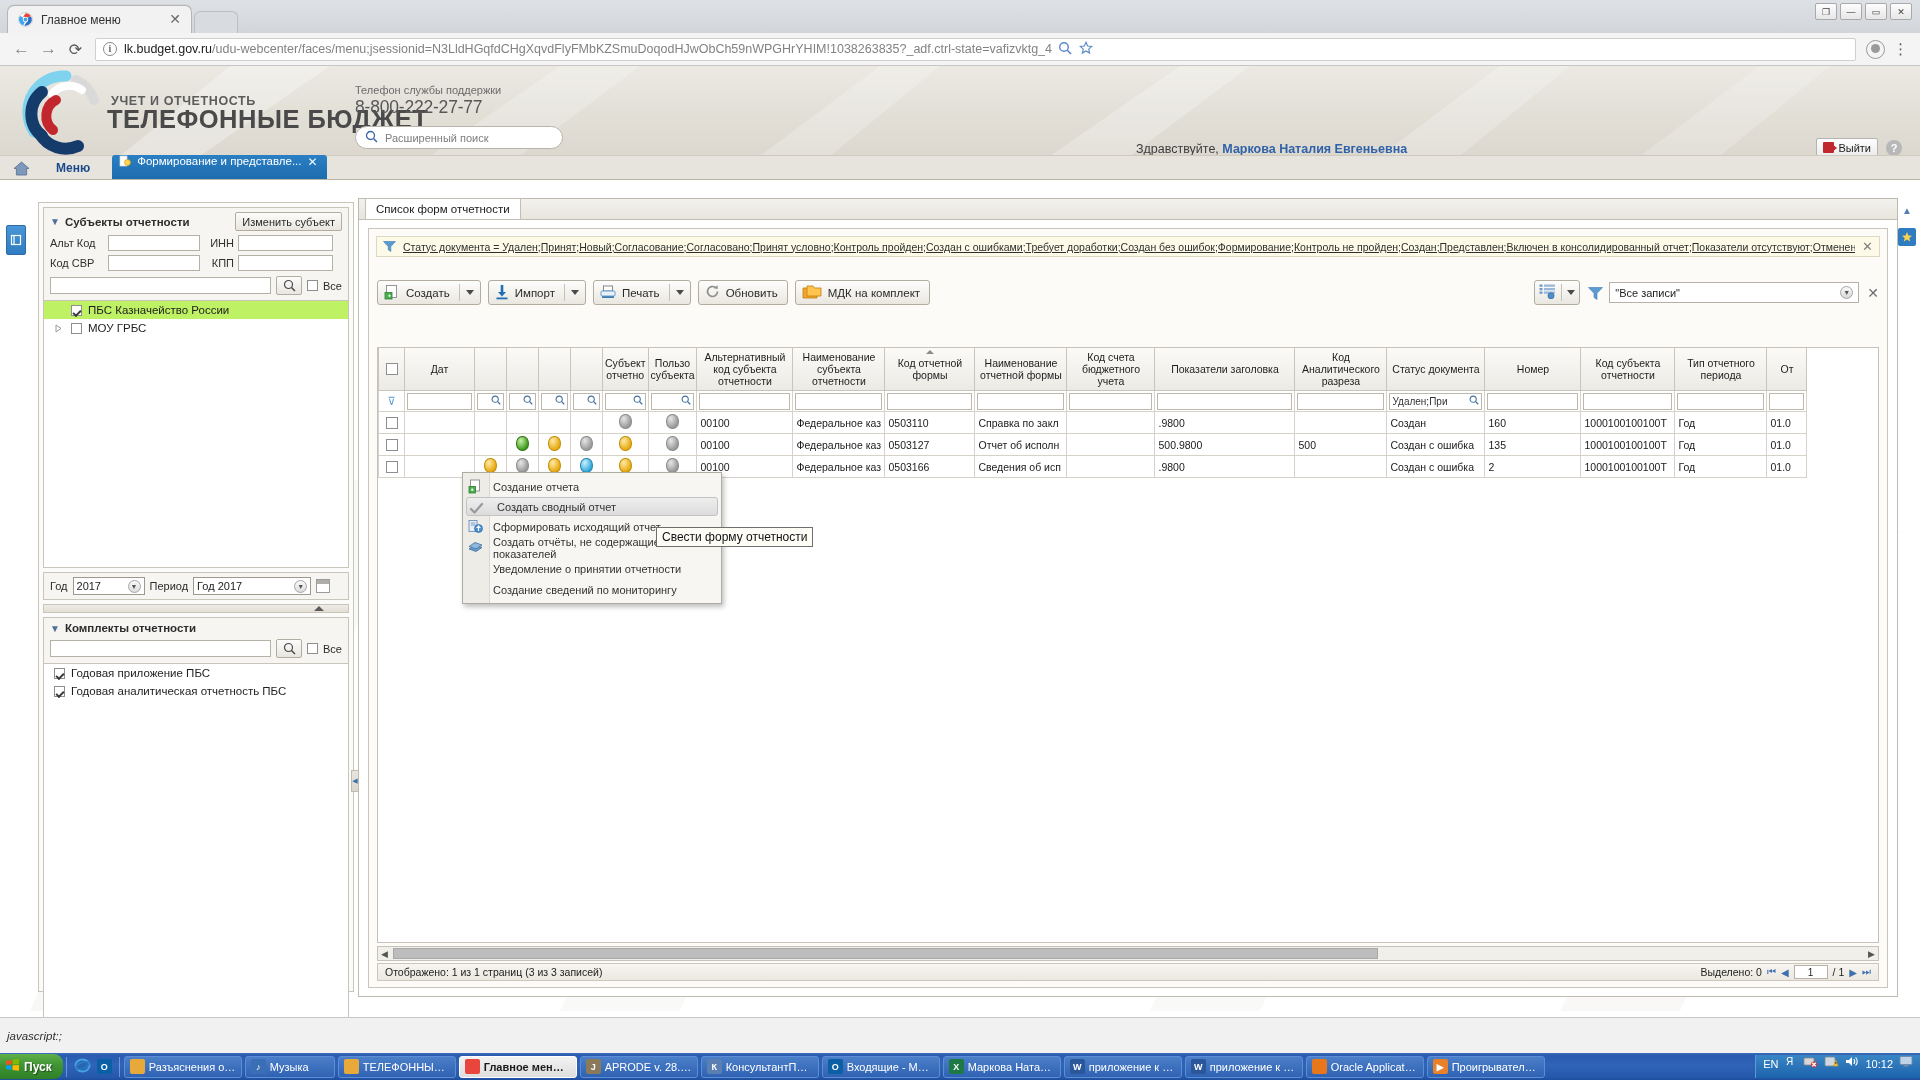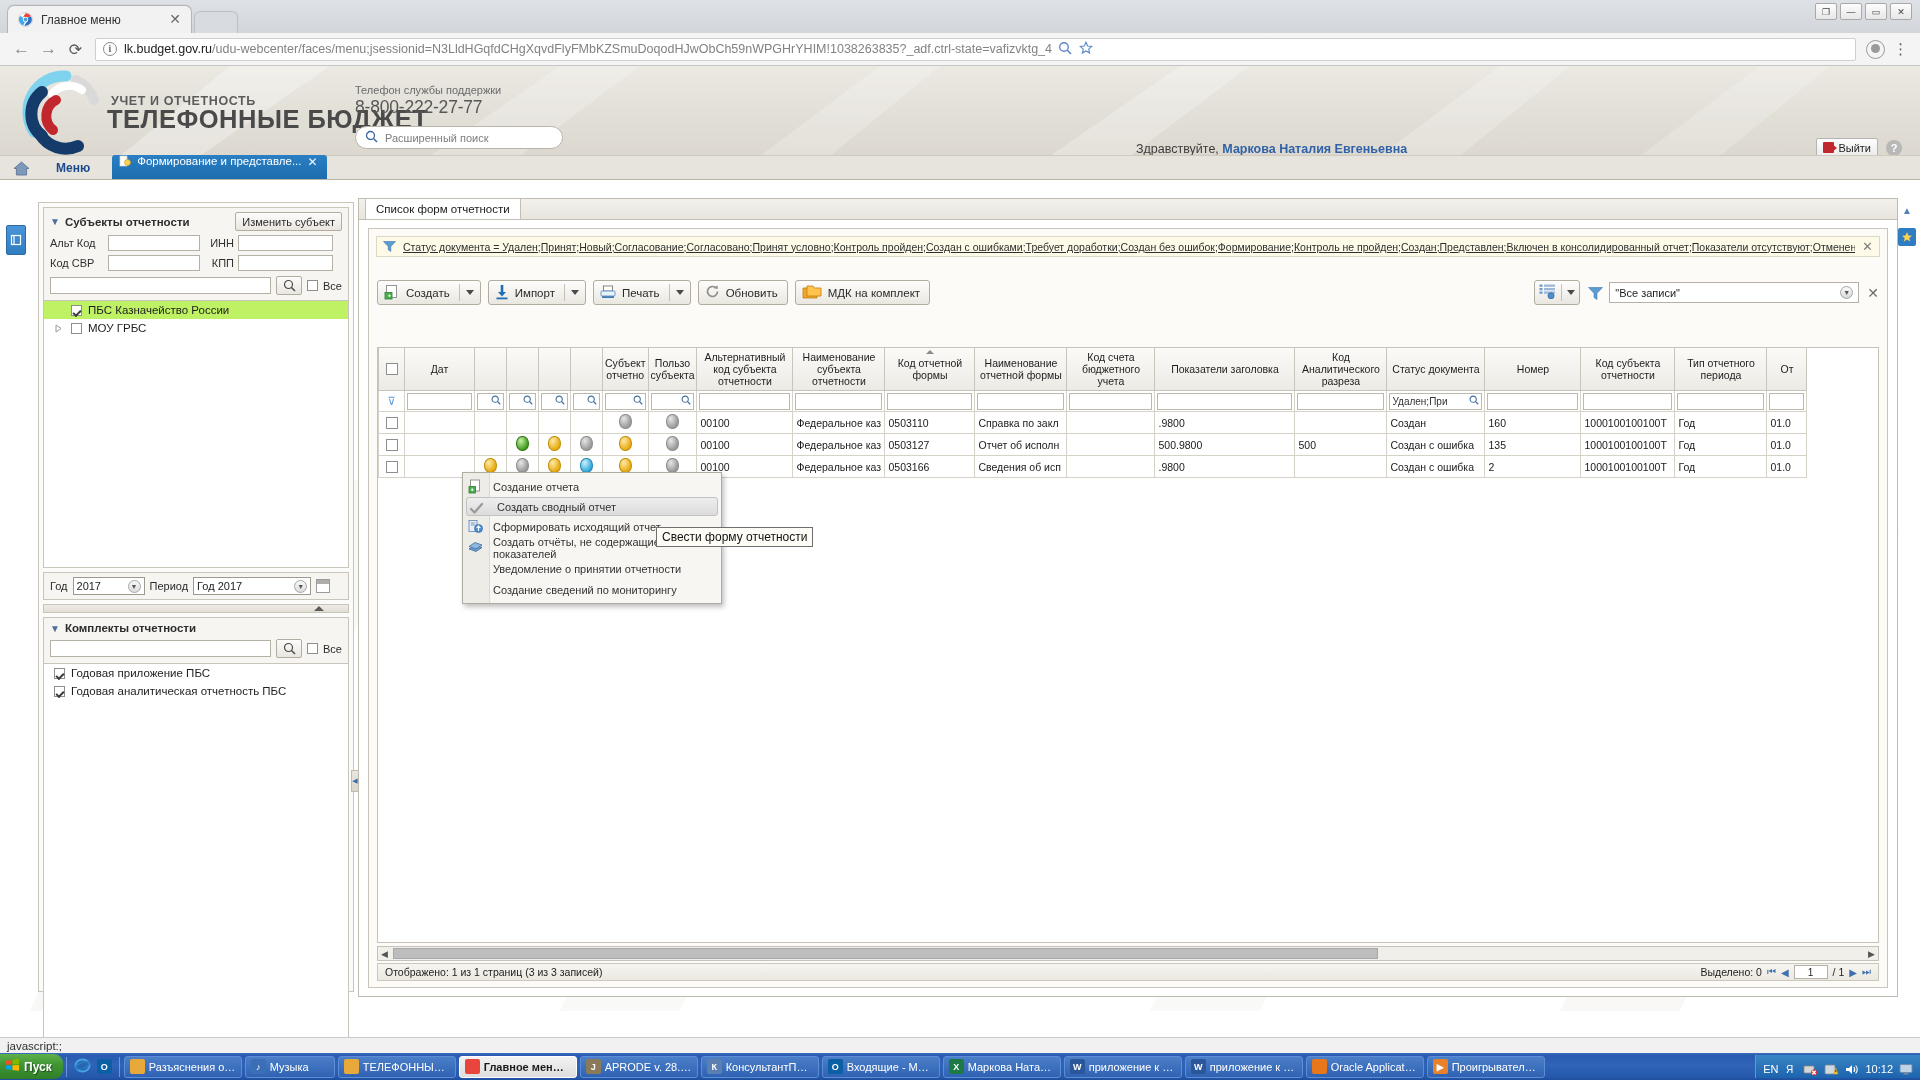--- a/index.html
+++ b/index.html
@@ -197,38 +197,38 @@
   .dropmenu { position:absolute; left:462px; top:292px; width:260px;
       background:#f7f6f3; border:1px solid #b0aba0; box-shadow:2px 3px 5px rgba(0,0,0,.25); z-index:50; padding:3px 0;}
   .dropmenu::before { content:""; position:absolute; left:0; top:0; bottom:0; width:26px; background:#eeece6; border-right:1px solid #dcd8cf;}
   .dmi { position:relative; display:flex; align-items:center; height:21px; padding-left:30px; font-size:11px; color:#333; }
   .dmi.sel { background:linear-gradient(#eeeeee,#dcdcdc); border:1px solid #c2c2c2; border-radius:3px; margin:0 3px; height:19px;}
   .dmi .ic { position:absolute; left:5px; top:3px; width:15px; height:15px; }
   .tooltip { position:absolute; left:656px; top:347px; background:#fdfdf6; border:1px solid #6e6e6e;
       font-size:12px; color:#111; padding:2px 5px; z-index:60; white-space:nowrap;}
 
   
-  .statusbar { position:absolute; left:0; bottom:0; width:1920px; height:16px; background:#f1f1f1;
-      border-top:1px solid #c9c9c9; display:flex; align-items:center; padding-left:7px; font-size:11.5px; color:#303030;}
+  .statusbar { position:absolute; left:0; bottom:0; width:1920px; height:36px; background:#f1f1f1;
+      border-top:1px solid #c9c9c9; display:flex; align-items:center; padding-left:7px; font-size:11.5px; color:#303030;font-style:italic;}
 
   
   .taskbar { position:absolute; left:0; top:1053px; width:1920px; height:27px;
       background:linear-gradient(180deg,#3f6fbf 0%,#2a5bb0 8%,#2f64b8 45%,#2457aa 92%,#1d4c9b 100%);
       display:flex; align-items:center; }
   .startbtn { height:25px; margin:1px 3px 1px 0; padding:0 11px 0 5px;
       background:linear-gradient(180deg,#5fb04a 0%,#3f9433 45%,#2f7f27 100%);
       border-radius:0 9px 9px 0; display:flex; align-items:center; gap:4px;
       color:#fff; font-weight:bold; font-size:12px; text-shadow:1px 1px 1px rgba(0,0,0,.45);}
   .qlaunch { display:flex; align-items:center; gap:6px; padding:0 7px; }
   .tsep { width:1px; height:20px; background:rgba(255,255,255,.35); }
   .tasks { display:flex; align-items:center; gap:3px; flex:1; padding-left:4px; overflow:hidden;}
   .task { height:22px; min-width:0; background:linear-gradient(#4b7fc8,#2f62b3); border:1px solid #5b8ed4;
       border-radius:3px; display:flex; align-items:center; gap:4px; padding:0 5px; color:#fff; font-size:11px; white-space:nowrap;}
   .task.active { background:linear-gradient(#f2f2f2,#dedede); color:#1a1a1a; border-color:#ffffff; font-weight:bold;}
-  .tray { display:flex; align-items:flex-start; gap:6px; padding:8px 7px; height:23px;
+  .tray { display:flex; align-items:flex-end; gap:6px; padding:8px 7px; height:23px;
       background:linear-gradient(180deg,#3a86c4,#1c63ad); border-left:1px solid #5b9ad4; color:#fff; font-size:11px;}
   .ico-sq { width:15px; height:15px; border-radius:2px; display:flex; align-items:center; justify-content:center;
       font-size:9px; color:#fff; font-weight:bold; flex:none;}
 </style>
 </head>
 <body>
 
 <div class="browser">
 
   <div class="tabstrip">

